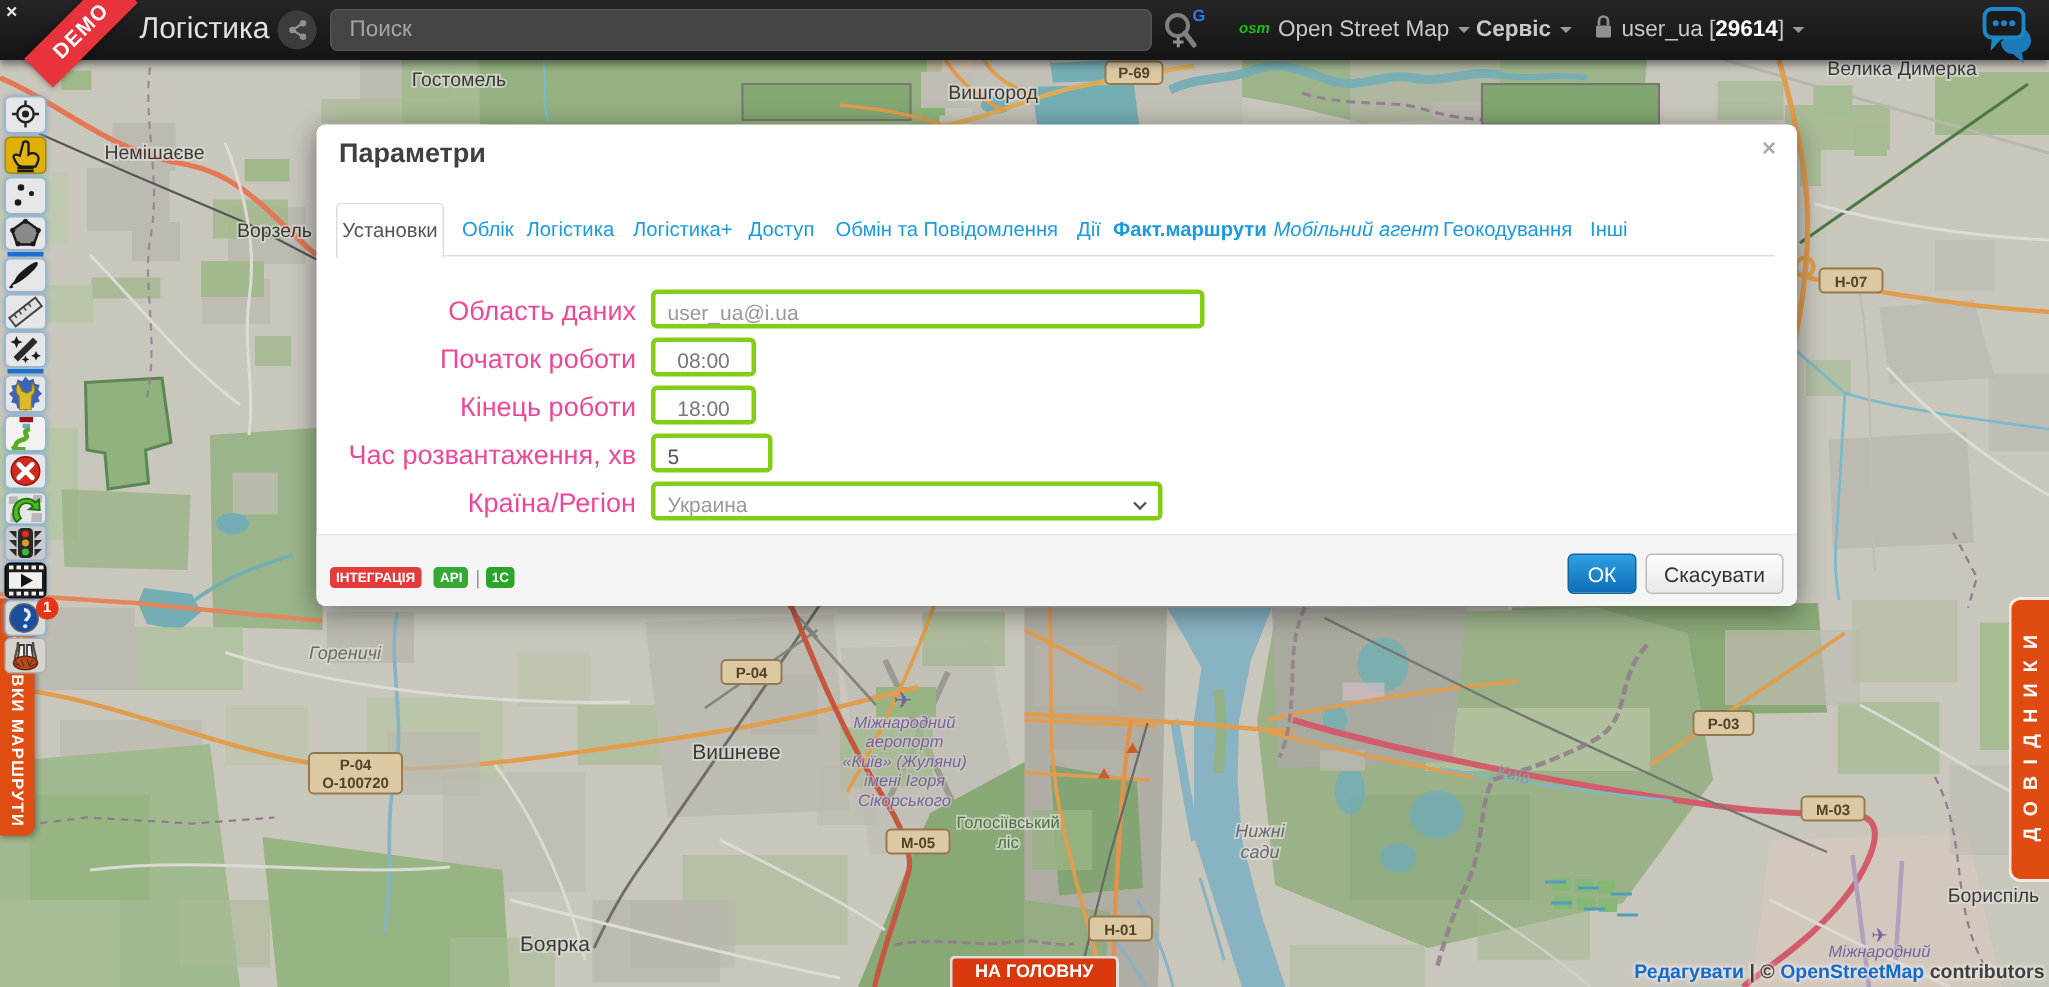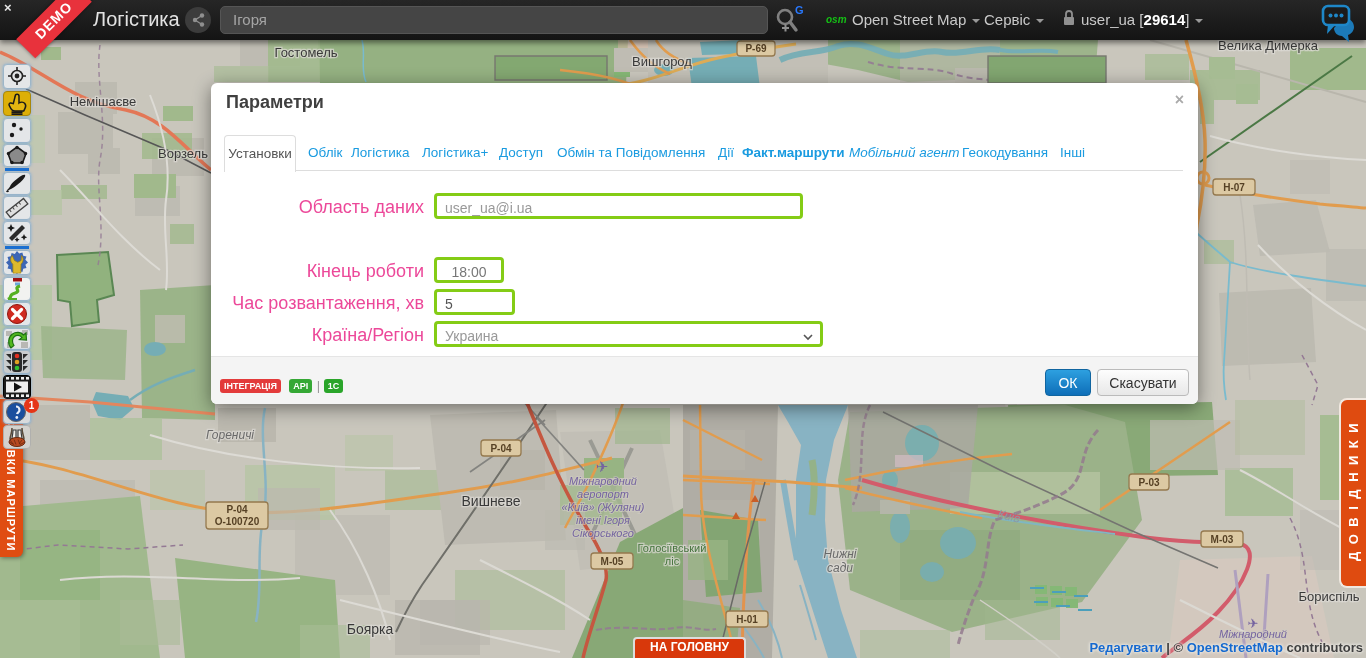--- a/index.html
+++ b/index.html
@@ -341,32 +341,32 @@
   <div id="share-btn">
     <svg width="26" height="26" viewBox="0 0 26 26">
         <g fill="#909090">
       <circle cx="10" cy="13" r="2.2"></circle>
           <circle cx="17" cy="8.5" r="2.2"></circle>
           <circle cx="17" cy="17.5" r="2.2"></circle>
       <path d="M10 13 L17 8.5 M10 13 L17 17.5" stroke="#909090" stroke-width="1.4"></path>
         </g>
       </svg>
   </div>
-  <div id="search">Ігоря</div>
+  <div id="search">Поиск</div>
   <div class="hdr-item" style="left:772px;">
     <svg width="34" height="40" viewBox="0 0 34 40">
       <circle cx="13" cy="17" r="7" fill="none" stroke="#808080" stroke-width="2.6"></circle>
       <path d="M18 22 L24 30" stroke="#808080" stroke-width="3.4" stroke-linecap="round"></path>
       <path d="M10 28 h7 M13.5 24.5 v7" stroke="#909090" stroke-width="2"></path>
       <text x="23" y="14" fill="#2979ff" font-size="11" font-weight="bold">G</text>
     </svg>
   </div>
   <div class="hdr-item" style="left:826px;color:#15c015;font-size:10px;font-weight:bold;font-style:italic;">osm</div>
   <div class="hdr-item" style="left:852px;">Open Street Map<span class="caret-d"></span></div>
-  <div class="hdr-item" style="left:984px;">Сервіс<span class="caret-d"></span></div>
+  <div class="hdr-item" style="left:984px;font-weight:bold;">Сервіс<span class="caret-d"></span></div>
   <div class="hdr-item" style="left:1062px;">
     <svg width="14" height="40" viewBox="0 0 14 40">
         <g>
       <rect x="2" y="17" width="10" height="8" rx="1" fill="#909090"></rect>
       <path d="M4 17 v-3 a3 3 0 0 1 6 0 v3" fill="none" stroke="#909090" stroke-width="1.8"></path>
         </g>
       </svg>
   </div>
   <div class="hdr-item" style="left:1081px;">user_ua [<b style="color:#fff;">29614</b>]<span class="caret-d"></span></div>
   <div class="hdr-item" style="left:1320px;top:4px;">
@@ -541,31 +541,35 @@
       <div class="tab" style="left:494px;">Дії</div>
       <div class="tab" style="left:518px;font-weight:bold;">Факт.маршрути</div>
       <div class="tab" style="left:625px;font-style:italic;">Мобільний агент</div>
       <div class="tab" style="left:738px;">Геокодування</div>
       <div class="tab" style="left:836px;">Інші</div>
     </div>
     <div class="frow" style="top:110px;">
         <div class="flabel">Область даних</div>
       <div class="finput" style="width:369px;">user_ua@i.ua</div>
       </div>
+    <div class="frow" style="top:142px;">
+        <div class="flabel">Початок роботи</div>
+      <div class="finput" style="width:70px;text-align:center;padding-left:0;color:#777;">08:00</div>
+      </div>
     <div class="frow" style="top:174px;">
         <div class="flabel">Кінець роботи</div>
       <div class="finput" style="width:70px;text-align:center;padding-left:0;color:#777;">18:00</div>
       </div>
     <div class="frow" style="top:206px;">
         <div class="flabel">Час розвантаження, хв</div>
       <div class="finput" style="width:81px;color:#555;">5</div>
       </div>
     <div class="frow" style="top:238px;">
         <div class="flabel">Країна/Регіон</div>
-      <div class="finput" style="width:389px;">Украина
+      <div class="finput" style="width:341px;">Украина
         <svg style="position:absolute;right:6px;top:7px;" width="12" height="12" viewBox="0 0 12 12">
           <path d="M2 4 L6 8 L10 4" fill="none" stroke="#555" stroke-width="1.6"></path>
           </svg>
       </div>
       </div>
     <div id="modal-footer">
       <div style="position:absolute;left:9px;top:19px;">
         <span class="badge" style="background:#e33b3b;">ІНТЕГРАЦІЯ</span>
         <span class="badge" style="background:#35a835;margin-left:4px;">API</span>
         <span style="color:#999;font-size:13px;vertical-align:middle;"> | </span>

